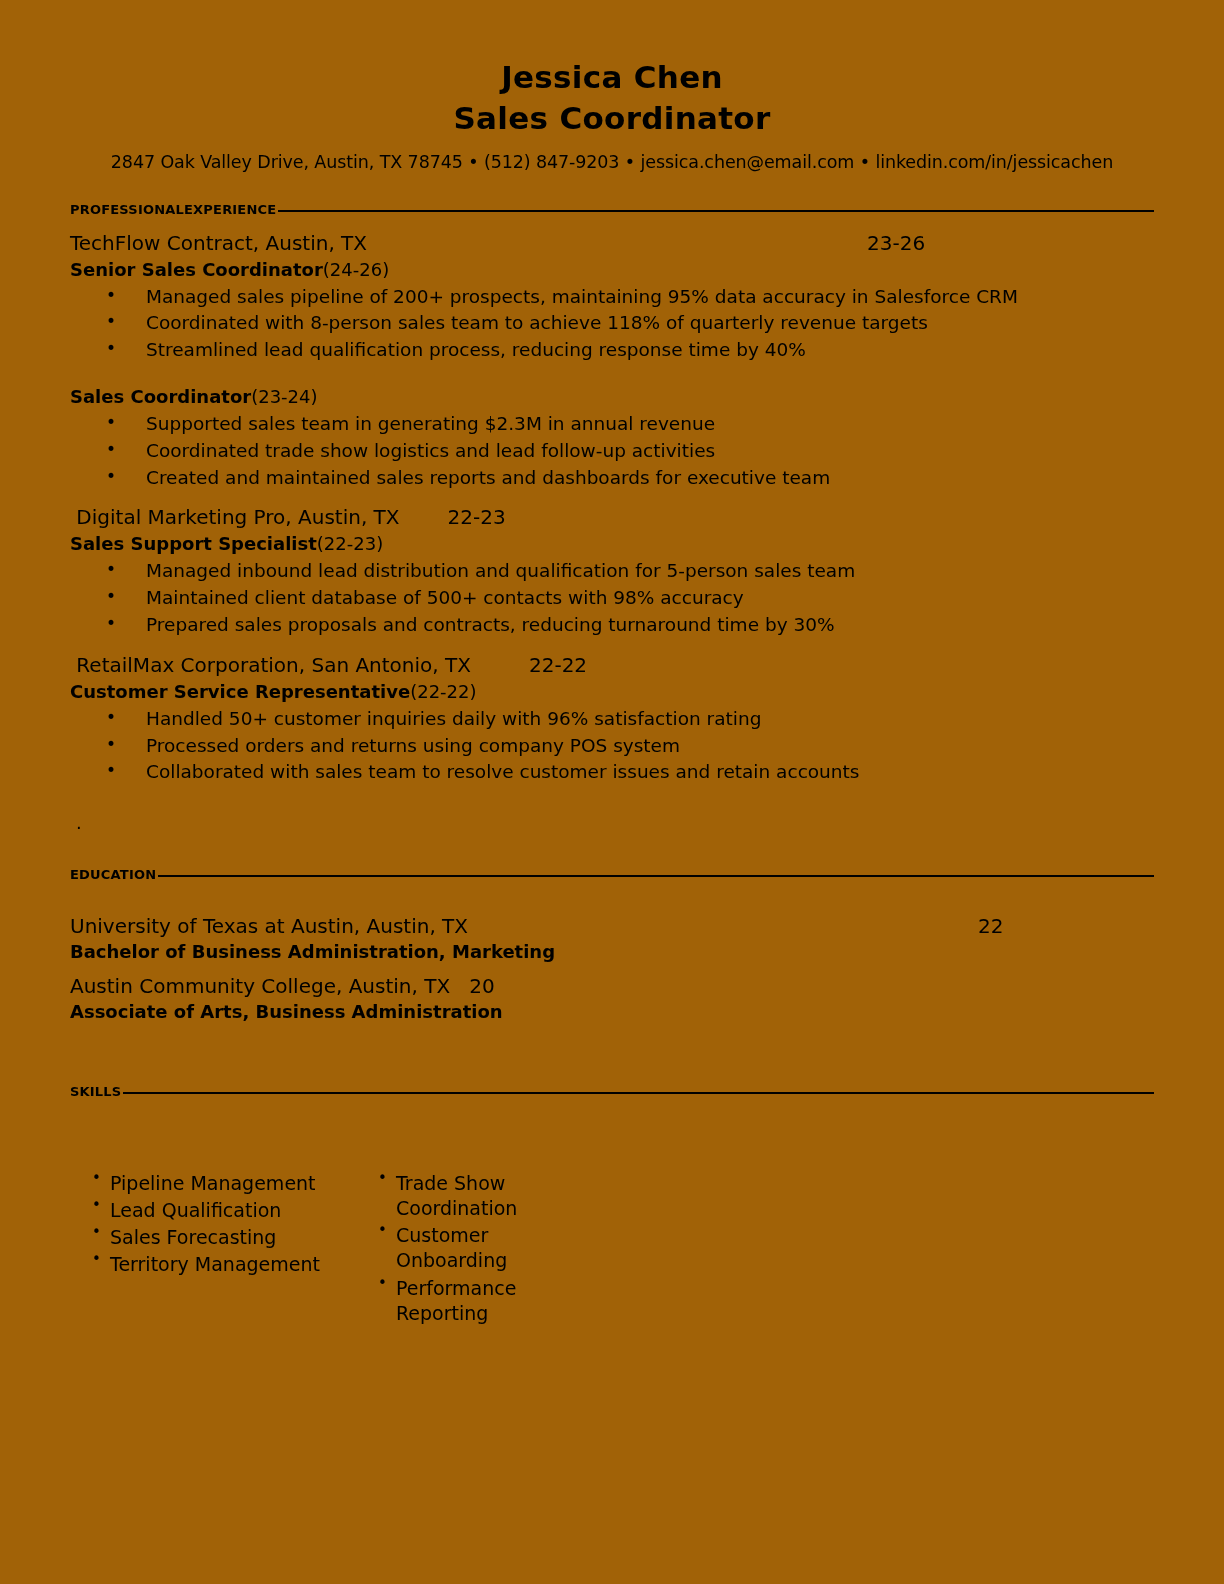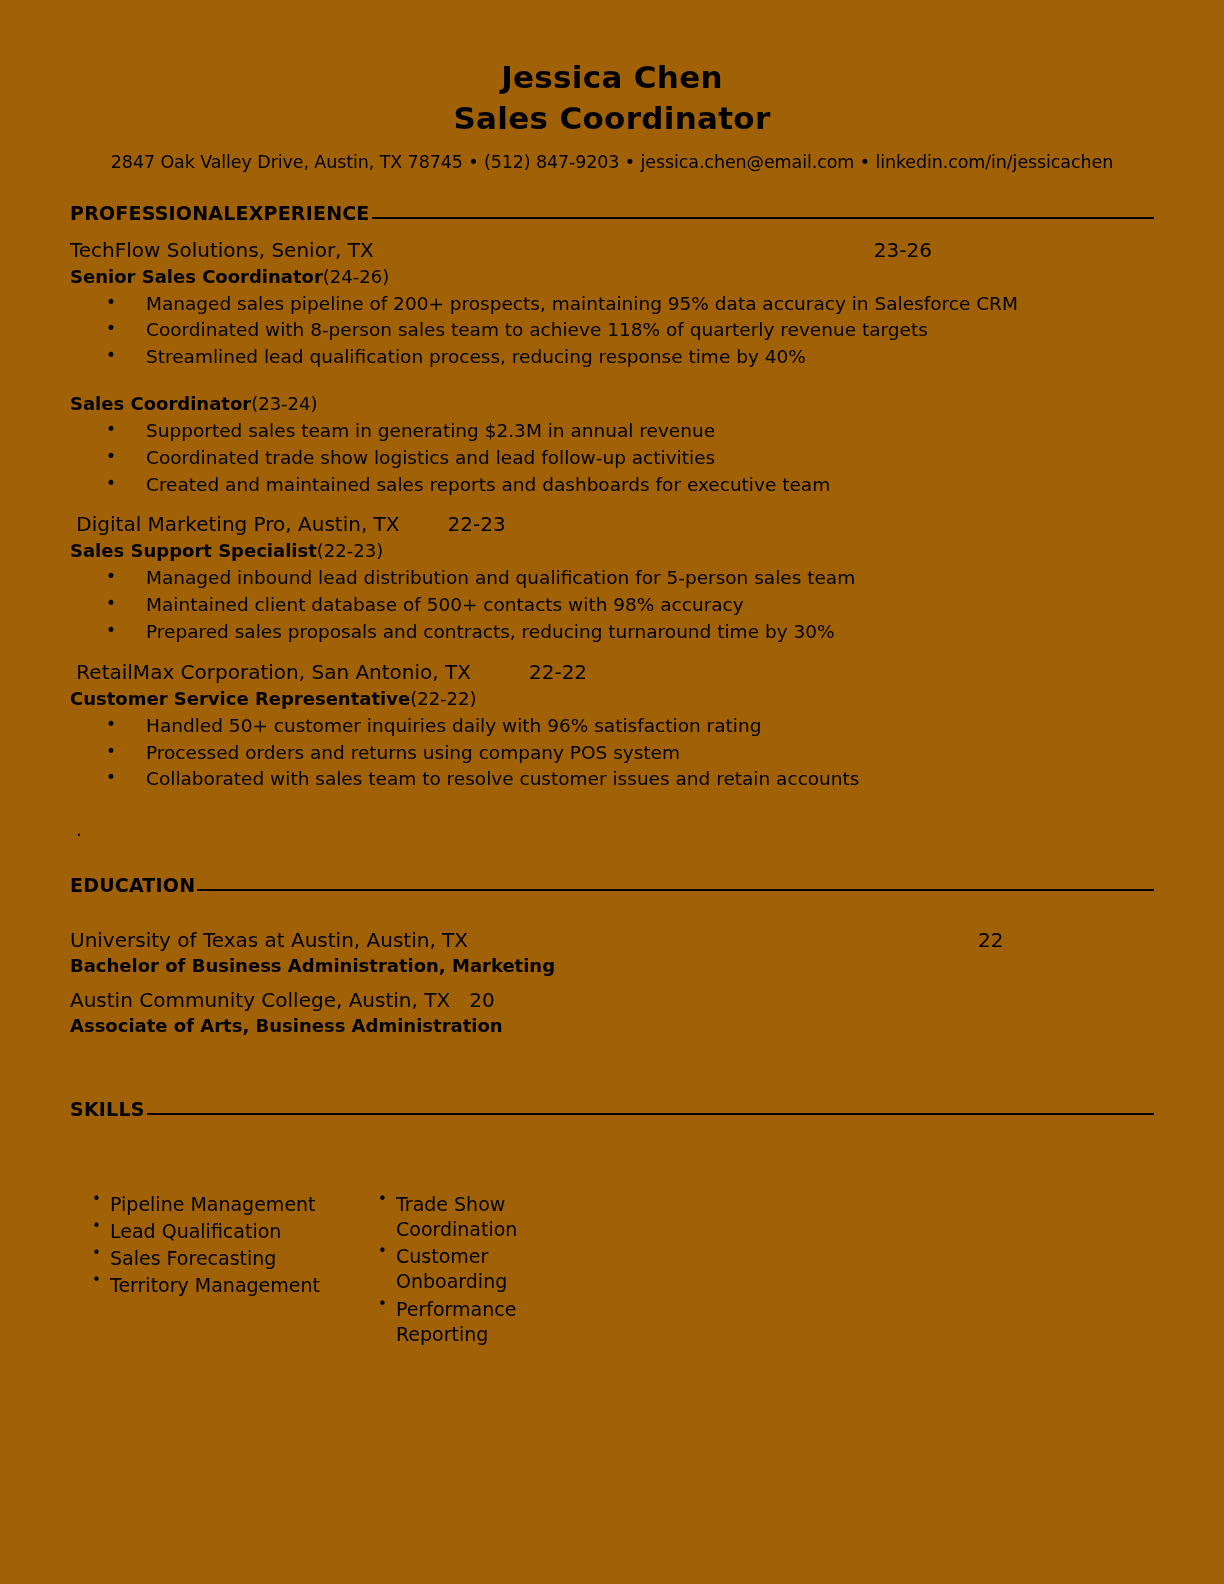--- a/index.html
+++ b/index.html
@@ -44,21 +44,21 @@
     white-space: nowrap;
   }
 
   
   .section {
     margin-top: 30px;
   }
   .section-head {
     display: flex;
     align-items: flex-end;
-    font-size: 19px;
+    font-size: 13px;
     font-weight: bold;
     letter-spacing: 0.2px;
   }
   .section-head .label {
     white-space: pre;
   }
   .section-head .rule {
     flex: 1 1 auto;
     border-bottom: 2px solid #000;
     margin-left: 2px;
@@ -177,21 +177,21 @@
 
   <div class="section">
     <div class="section-head">
       <span class="label">PROFESSIONAL</span>
         <span class="label">EXPERIENCE</span>
       <span class="rule"></span>
     </div>
 
     <div class="job">
       <div class="job-line">
-        <span class="job-company">TechFlow Solutions, Senior, TX</span>
+        <span class="job-company">TechFlow Contract, Austin, TX</span>
         <span class="job-dates" style="margin-left:500px;">23-26</span>
       </div>
       <div class="job-role">
         <span>Senior Sales Coordinator</span><span class="years">(24-26)</span>
       </div>
       <ul class="bullets">
         <li>Managed sales pipeline of 200+ prospects, maintaining 95% data accuracy in Salesforce CRM</li>
         <li>Coordinated with 8-person sales team to achieve 118% of quarterly revenue targets</li>
         <li>Streamlined lead qualification process, reducing response time by 40%</li>
       </ul>

